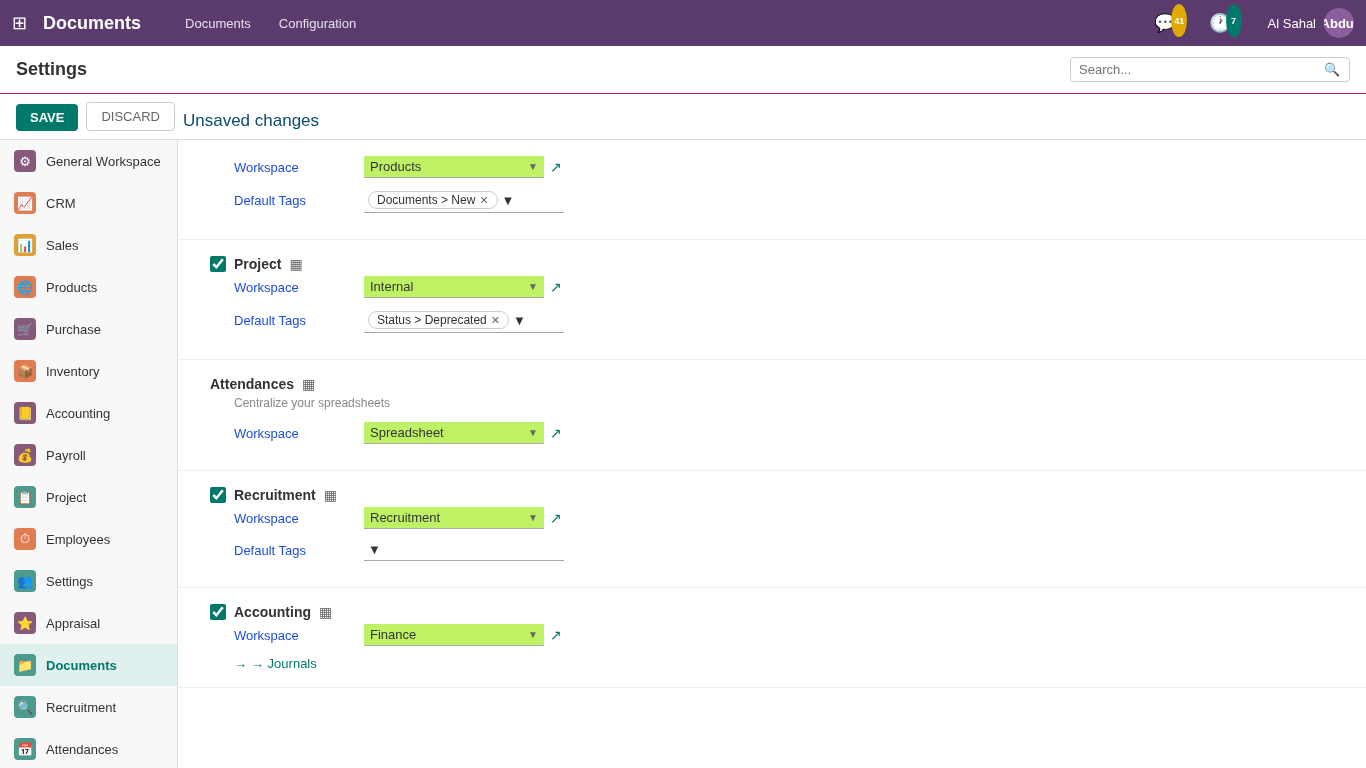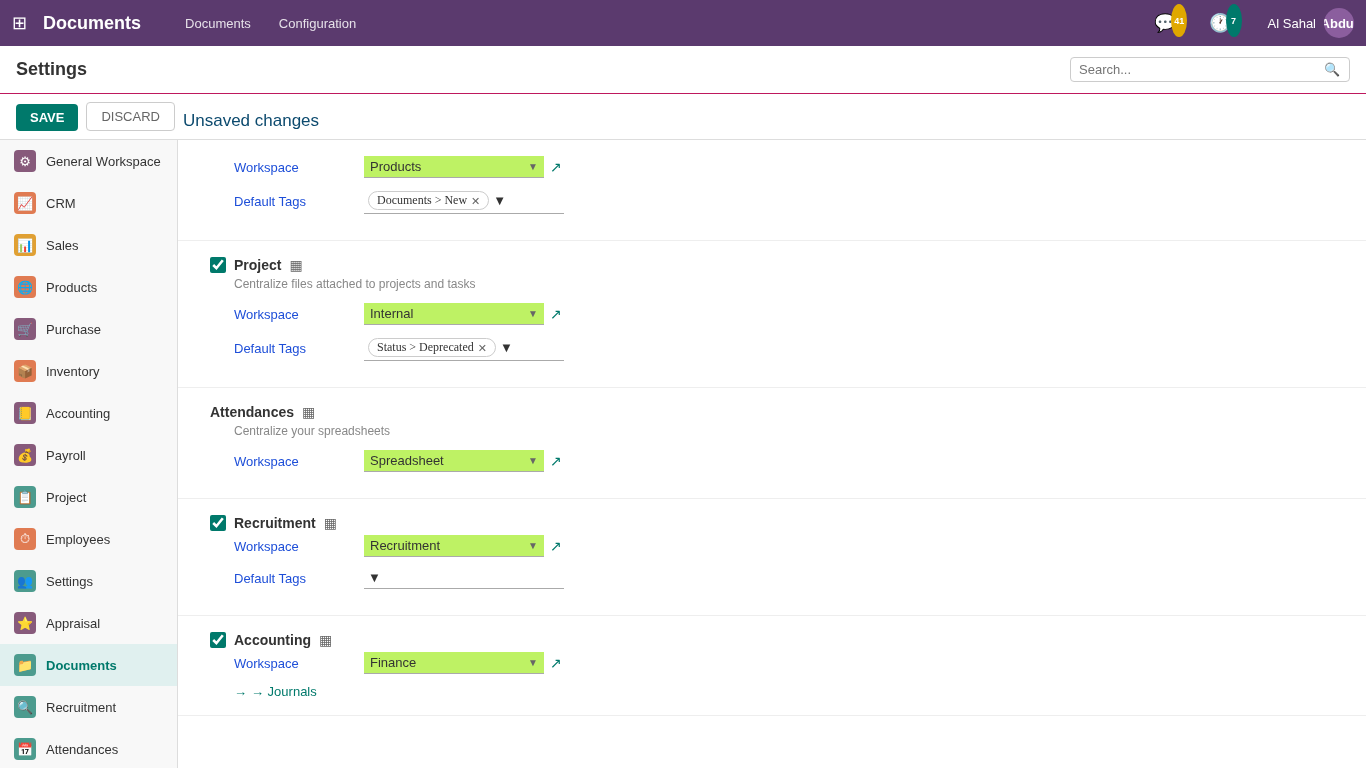--- a/index.html
+++ b/index.html
@@ -147,21 +147,21 @@
       display: flex; align-items: center;
       border-bottom: 1px solid #aaa;
       padding: 3px 4px;
       min-width: 200px;
       flex-wrap: wrap;
       gap: 4px;
     }
     .tag {
       display: flex; align-items: flex-end; gap: 4px;
       border: 1px solid #ccc; border-radius: 12px;
-      padding: 1px 8px; font-size: 12px; color: #333; background: white; font-family: Liberation Serif, serif;
+      padding: 1px 8px; font-size: 12px; color: #333; background: white;
     }
     .tag .tag-close { cursor: pointer; color: #666; font-size: 11px; }
 
     .ext-link { color: #00796b; cursor: pointer; font-size: 14px; }
 
     .link-item { color: #00796b; cursor: pointer; text-decoration: none; font-size: 13px; display: flex; align-items: center; gap: 4px; margin-left: 24px; }
 
     
     .content::-webkit-scrollbar { width: 8px; }
     .content::-webkit-scrollbar-track { background: #f0f0f0; }
@@ -307,21 +307,20 @@
           </div>
         </div>
       </div>
 
       <div class="settings-section">
         <div class="section-header">
           <input type="checkbox" class="section-checkbox" checked="" style="">
           <span class="section-title">Project</span>
           <span class="section-grid-icon">▦</span>
         </div>
-        <div class="section-desc">Centralize files attached to projects and tasks</div>
         <div class="field-row">
           <span class="field-label">Workspace</span>
           <div class="field-value">
             <div class="select-box">
               <span class="select-text">Internal</span>
               <span class="chevron">▼</span>
             </div>
             <span class="ext-link">↗</span>
           </div>
         </div>

